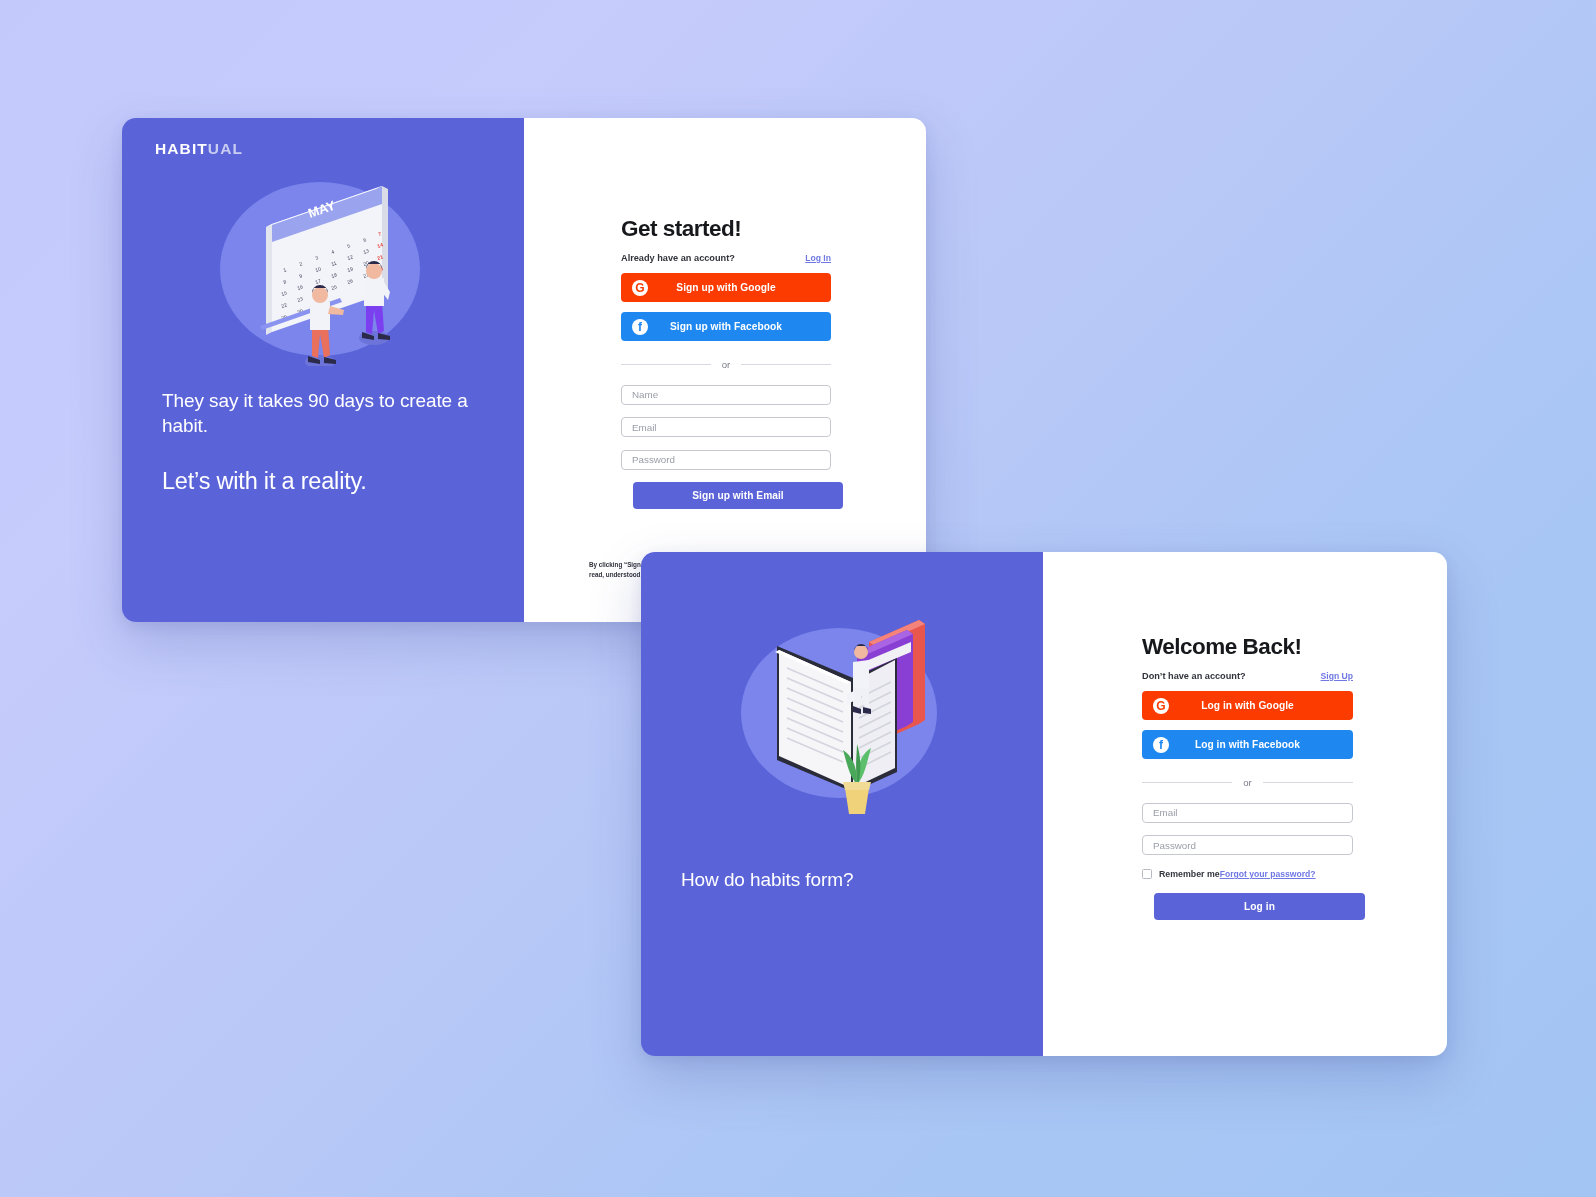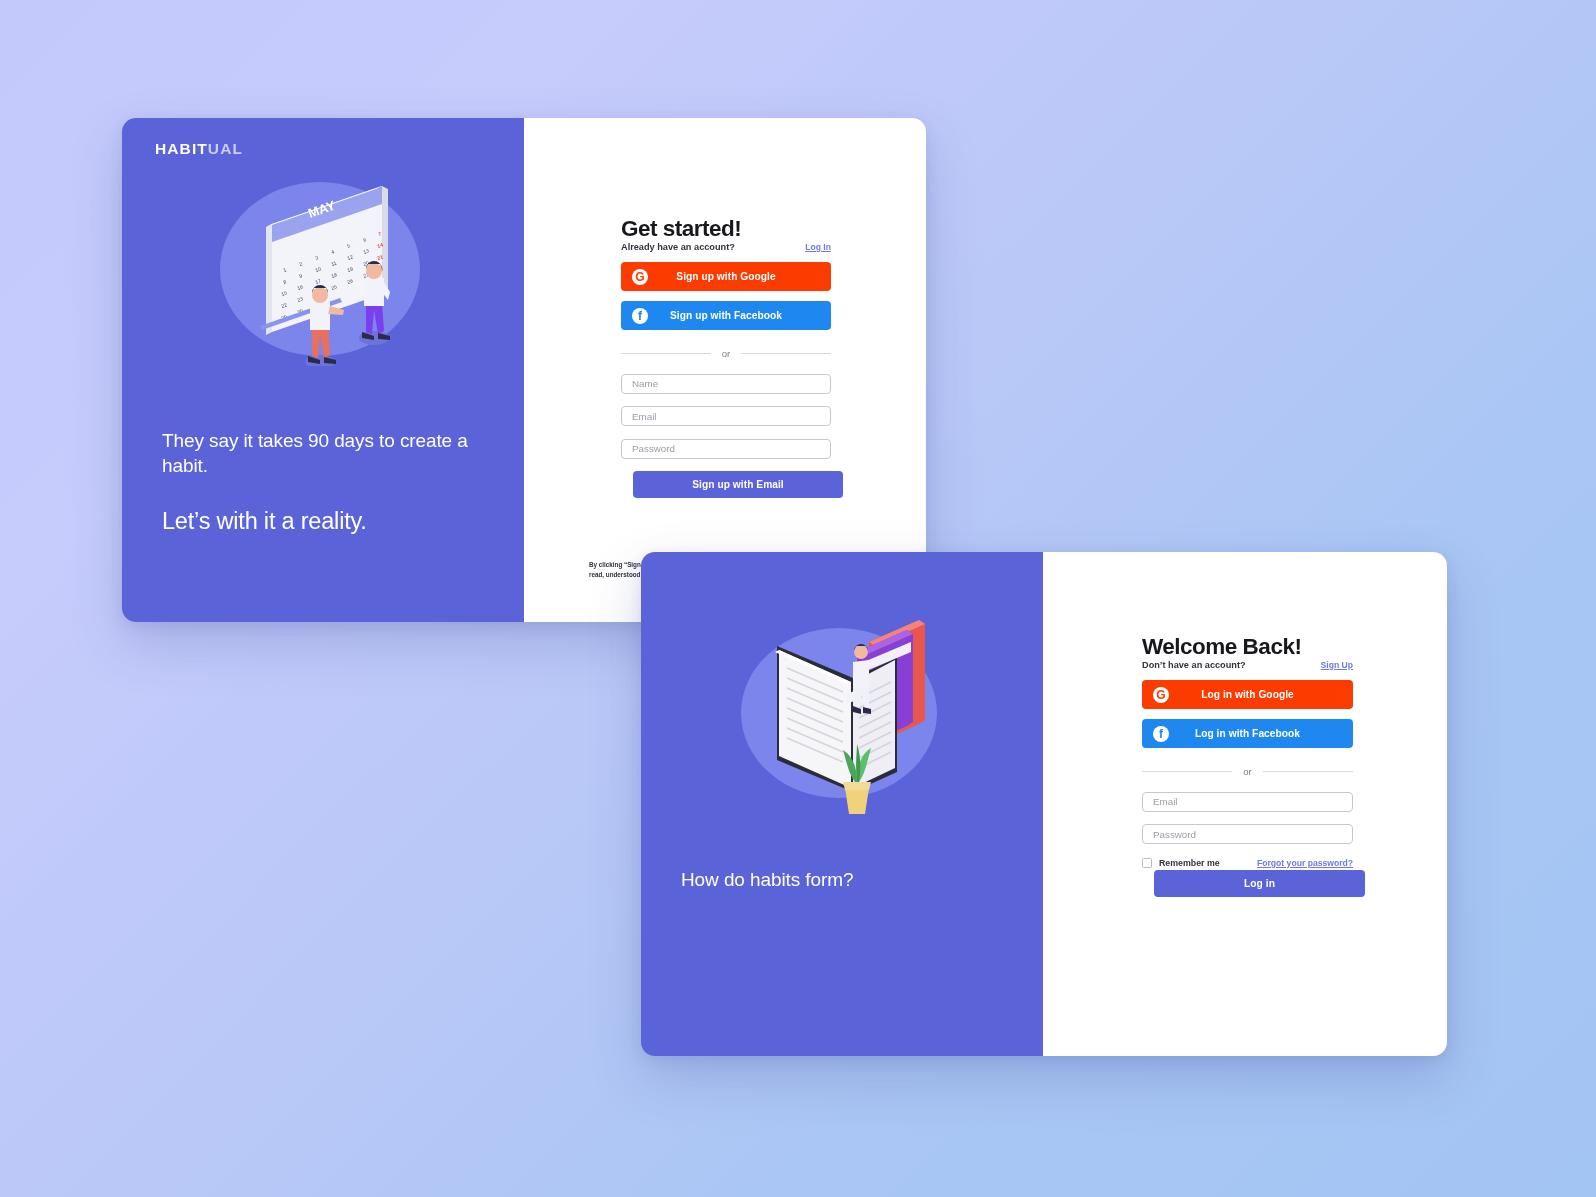--- a/index.html
+++ b/index.html
@@ -11,40 +11,40 @@
   }
 
   .card { position:absolute; display:flex; border-radius:14px; overflow:hidden;
           box-shadow:0 22px 52px rgba(60,70,150,0.22), 0 4px 14px rgba(60,70,150,0.12); }
 
   .pane-left { background:#5a63d8; position:relative; display:flex; flex-direction:column; }
   .pane-right { background:#ffffff; position:relative; }
 
   
   #card-signup { left:122px; top:118px; width:804px; height:504px; }
-  #card-signup .pane-left  { width:402px;gap:40px; }
+  #card-signup .pane-left  { width:402px; }
   #card-signup .pane-right { width:402px; }
 
   .brand { position:absolute; left:33px; top:22px; font-size:15.5px; font-weight:700;
            letter-spacing:1.1px; color:#ffffff; }
   .brand .soft { color:#c9cdf2; font-weight:700; }
 
   .illus-wrap { position:relative; width:100%; height:270px; }
   .blob { position:absolute; background:#7b85ec; border-radius:50%; }
 
   .pitch { padding:0 40px; color:#ffffff; }
   .pitch .small { font-size:19px; line-height:1.33; font-weight:400; letter-spacing:-0.1px; }
   .pitch .big   { font-size:23.5px; line-height:1.3; font-weight:400; margin-top:27px; letter-spacing:-0.2px; }
   .pitch .big b { font-weight:700; }
 
   
   .form { position:absolute; }
   #card-signup .form { left:97px; top:98px; width:210px; }
   .title { font-size:22.5px; font-weight:700; color:#17181c; letter-spacing:-0.5px; }
-  .subrow { display:flex; justify-content:space-between; align-items:flex-start; }
+  .subrow { display:flex; justify-content:space-between; align-items:flex-start; margin-top:11px; }
   .subrow .q { font-size:9.2px; color:#32343c; font-weight:600; }
   .lnk { font-size:8.6px; color:#6f78e4; text-decoration:underline; font-weight:600; }
 
   .sbtn { display:flex; align-items:center; width:100%; height:29px; border-radius:4px;
           border:none; cursor:pointer; margin-top:10px; padding-left:11px; }
   .sbtn .badge { width:16px; height:16px; border-radius:50%; background:#fff; flex:0 0 16px;
                  display:flex; align-items:center; justify-content:center;
                  font-size:12px; font-weight:700; line-height:1; }
   .sbtn .txt { flex:1; text-align:center; color:#fff; font-size:10.2px; font-weight:700;
                margin-right:27px; letter-spacing:0.05px; }
@@ -68,21 +68,21 @@
   .legal { position:absolute; left:65px; top:442px; width:275px; font-size:6.3px;
            line-height:1.52; color:#2f313a; font-weight:600; }
   .legal a { color:#6f78e4; text-decoration:underline; }
 
   
   #card-login { left:641px; top:552px; width:806px; height:504px; }
   #card-login .pane-left  { width:402px;gap:15px; }
   #card-login .pane-right { width:404px; }
   #card-login .form { left:99px; top:82px; width:211px; }
 
-  .remember { display:flex; justify-content:space-between; align-items:center; margin:2px 0 2px; }
+  .remember { display:flex; align-items:center; margin:2px 0 14px; }
   .remember .lft { display:flex; align-items:center; gap:7px; }
   .cbox { width:10px; height:10px; border:1px solid #b7bac3; border-radius:1.5px; background:#fff;
           cursor:pointer; flex:0 0 10px; }
   .remember .lbl { font-size:8.8px; color:#33353d; font-weight:600; }
 
   
   .svgill { position:absolute; }
 </style>
 </head>
 <body>

